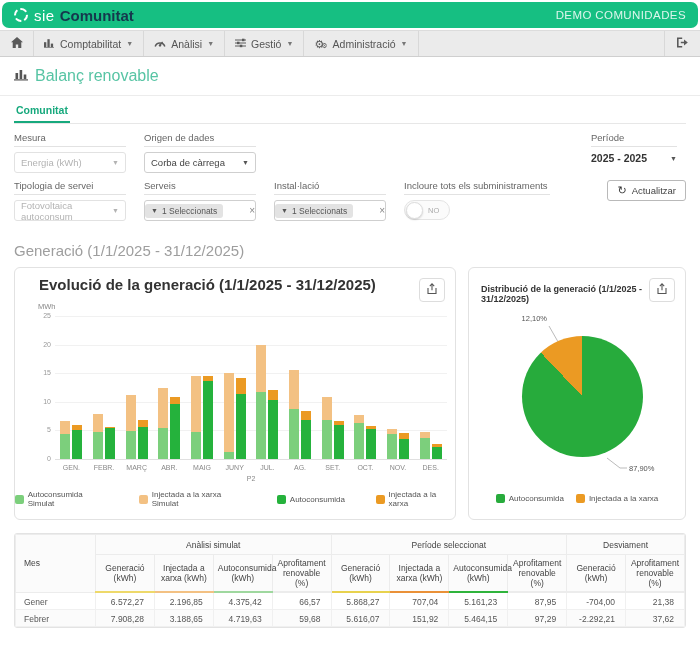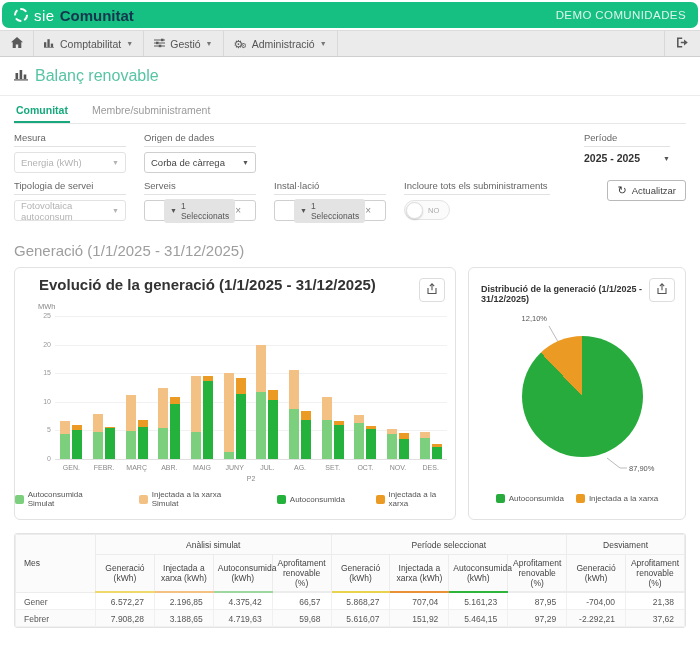--- a/index.html
+++ b/index.html
@@ -43,30 +43,30 @@
   .field { width:112px; }
   .field.wide { width:146px; }
   .f-label { font-size:9.5px; color:#666; border-bottom:1px solid #e2e2e2; padding-bottom:3px;
              margin-bottom:5px; white-space:nowrap; }
   .select { border:1px solid #cfcfcf; border-radius:3px; height:21px; display:flex; align-items:center;
             justify-content:space-between; padding:0 6px; font-size:9.5px; color:#444; background:#fff; cursor:pointer; }
   .select.disabled { color:#b3b3b3; border-color:#e2e2e2; cursor:default; }
   .caret { font-size:7px; color:#555; }
   .select.disabled .caret { color:#b3b3b3; }
   .multisel { border:1px solid #cfcfcf; border-radius:3px; height:21px; display:flex; align-items:center;
-              padding:0 19px; background:#fff; cursor:pointer; }
+              padding:0 0; background:#fff; cursor:pointer; }
   .chip { background:#e3e3e3; border-radius:3px; font-size:8.5px; color:#555; padding:2px 6px;
           display:flex; gap:4px; align-items:center; }
   .clear-x { margin-left:auto; color:#888; font-size:10px; cursor:pointer; }
   .toggle { width:46px; height:20px; border:1px solid #e4e4e4; border-radius:10px; background:#fbfbfb;
             display:flex; align-items:center; cursor:pointer; }
   .knob { width:17px; height:17px; border-radius:50%; background:#fff; border:1px solid #ddd;
           box-shadow:0 1px 2px rgba(0,0,0,.15); margin-left:1px; }
   .toggle-text { font-size:7.5px; color:#aaa; margin-left:5px; }
-  .right-col { position:absolute; right:16px; top:8px; width:86px; }
+  .right-col { position:absolute; right:9px; top:8px; width:86px; }
   .periode-value { font-size:10.5px; font-weight:bold; color:#333; display:flex;
                    justify-content:space-between; align-items:center; margin-top:4px; cursor:pointer; }
   .btn-refresh { position:absolute; right:0; top:56px; background:#fff; border:1px solid #b9b9b9;
                  border-radius:3px; font-size:9.5px; color:#444; padding:4px 9px; display:flex;
                  gap:5px; align-items:center; cursor:pointer; font-family:inherit; }
   .btn-refresh .ricon { font-size:11px; line-height:1; color:#333; }
 
   .section-title { font-size:15px; font-weight:400; color:#9e9e9e; margin:12px 0 8px; }
 
   
@@ -143,20 +143,29 @@
           <span><svg width="11" height="10" viewBox="0 0 11 10">
               <rect x="0" y="4.2" width="2.3" height="5" fill="#5a5a5a"></rect>
               <rect x="3.4" y="1.2" width="2.3" height="8" fill="#5a5a5a"></rect>
               <rect x="6.8" y="5.6" width="2.3" height="3.6" fill="#5a5a5a"></rect>
               <rect x="0" y="9.4" width="10" height="0.8" fill="#5a5a5a"></rect>
             </svg></span>
           <span>Comptabilitat</span>
           <span class="nav-caret">▼</span>
         </div>
         <div class="nav-item">
+          <span><svg width="12" height="10" viewBox="0 0 12 10">
+              <path d="M1.2 8.5a5 5 0 0 1 9.6 0" fill="none" stroke="#5a5a5a" stroke-width="1.5"></path>
+              <line x1="6" y1="7.2" x2="8.6" y2="4" stroke="#5a5a5a" stroke-width="1.3"></line>
+              <circle cx="6" cy="7.4" r="1.2" fill="#5a5a5a"></circle>
+            </svg></span>
+          <span>Anàlisi</span>
+          <span class="nav-caret">▼</span>
+        </div>
+        <div class="nav-item">
           <span><svg width="11" height="10" viewBox="0 0 11 10">
               <g stroke="#5a5a5a" stroke-width="1">
                 <line x1="0" y1="2" x2="11" y2="2"></line>
                 <line x1="0" y1="5" x2="11" y2="5"></line>
                 <line x1="0" y1="8" x2="11" y2="8"></line>
               </g>
               <rect x="7" y="0.7" width="2.5" height="2.5" fill="#5a5a5a"></rect>
               <rect x="2" y="3.7" width="2.5" height="2.5" fill="#5a5a5a"></rect>
               <rect x="4.8" y="6.7" width="2.5" height="2.5" fill="#5a5a5a"></rect>
             </svg></span>
@@ -186,21 +195,20 @@
             <rect x="1.5" y="5" width="2.6" height="6" fill="#555"></rect>
             <rect x="5.6" y="2" width="2.6" height="9" fill="#555"></rect>
             <rect x="9.7" y="6.5" width="2.6" height="4.5" fill="#555"></rect>
           </svg></span>
       <h1>Balanç renovable</h1>
     </div>
     <hr class="title-rule">
 
     <div class="tabs" id="tabs">
         <div class="tab active">Comunitat</div>
-        <div class="tab">Membre/subministrament</div>
       </div>
 
     <section class="filters">
       <div class="f-row">
         <div class="field">
           <div class="f-label">Mesura</div>
           <div class="select disabled">
             <span>Energia (kWh)</span>
             <span class="caret">▼</span>
           </div>

